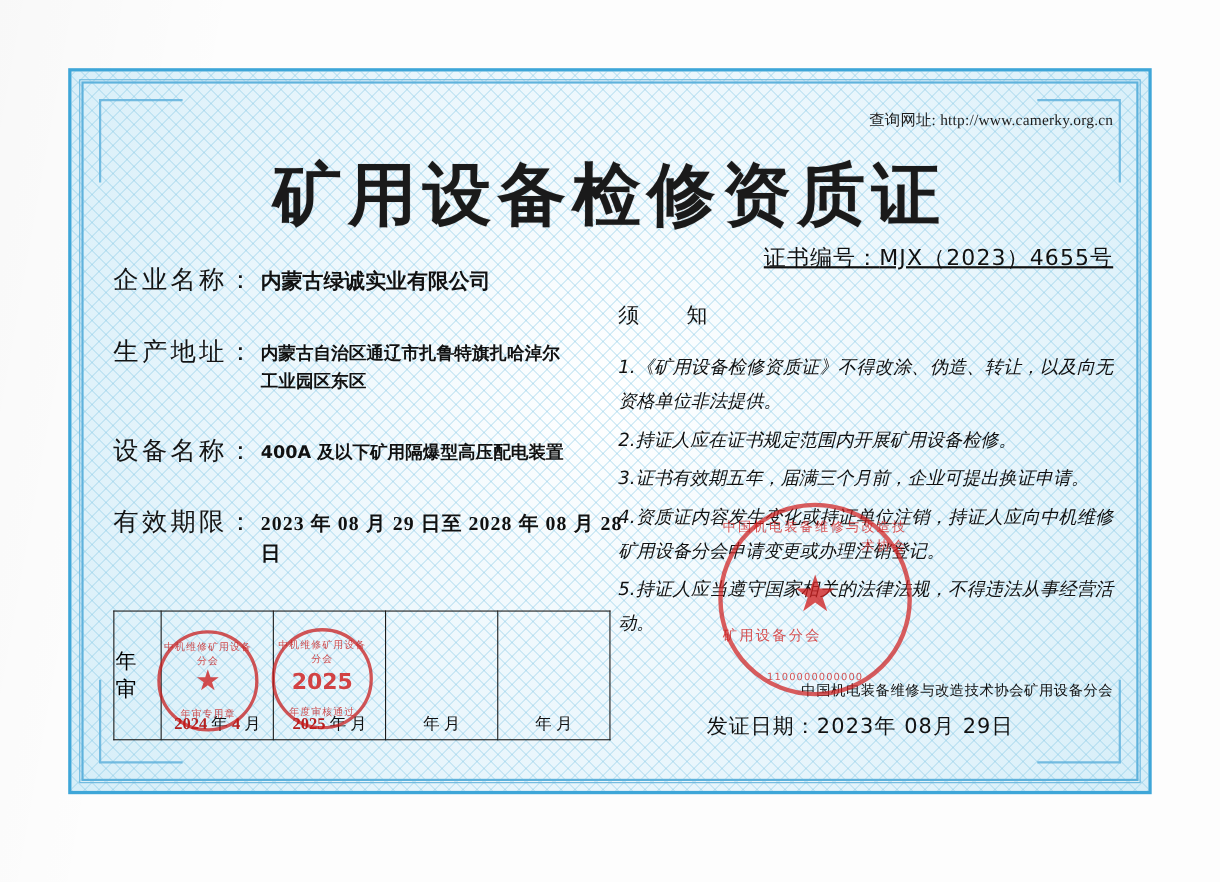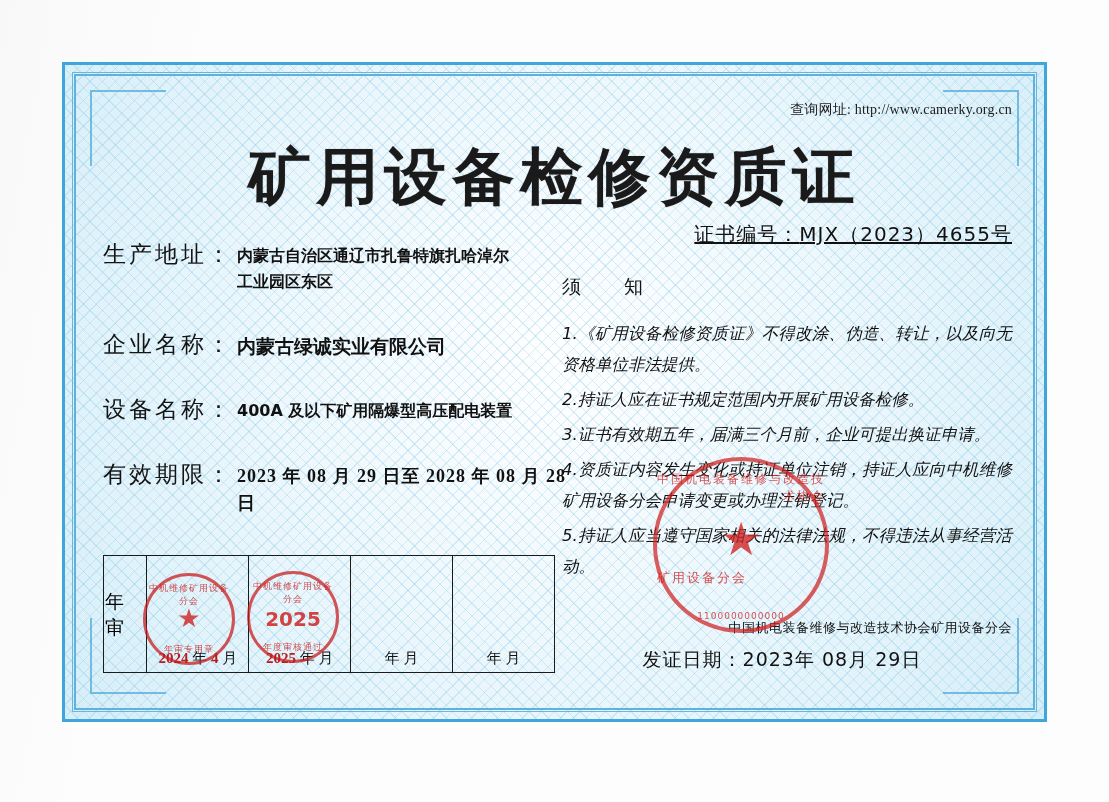--- a/index.html
+++ b/index.html
@@ -370,28 +370,28 @@
 
     <div class="content">
 
       <div class="website">查询网址: http://www.camerky.org.cn</div>
 
       <div class="title">矿用设备检修资质证</div>
 
       <div class="col-left">
 
         <div class="field">
+          <div class="field-label">企业名称：</div>
+          <div class="field-value">内蒙古绿诚实业有限公司</div>
+        </div>
+
+        <div class="field">
           <div class="field-label">生产地址：</div>
           <div class="field-value small" style="white-space:pre-line">内蒙古自治区通辽市扎鲁特旗扎哈淖尔
 工业园区东区</div>
-        </div>
-
-        <div class="field">
-          <div class="field-label">企业名称：</div>
-          <div class="field-value">内蒙古绿诚实业有限公司</div>
         </div>
 
         <div class="field">
           <div class="field-label">设备名称：</div>
           <div class="field-value small">400A 及以下矿用隔爆型高压配电装置</div>
         </div>
 
         <div class="field validity">
           <div class="field-label">有效期限：</div>
           <div class="field-value">2023 年 08 月 29 日至 2028 年 08 月 28 日</div>

